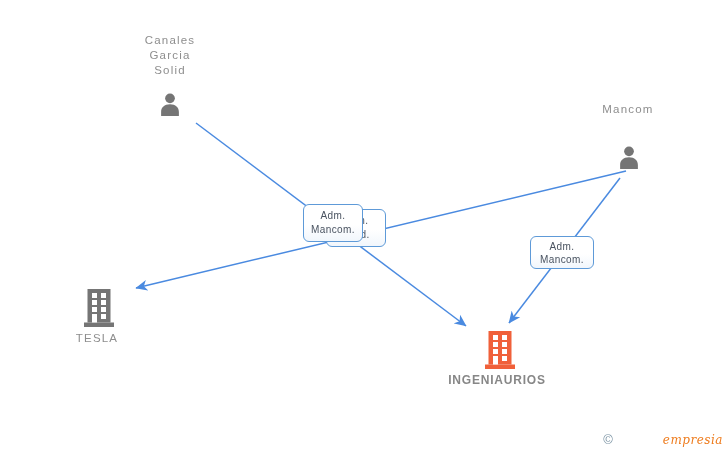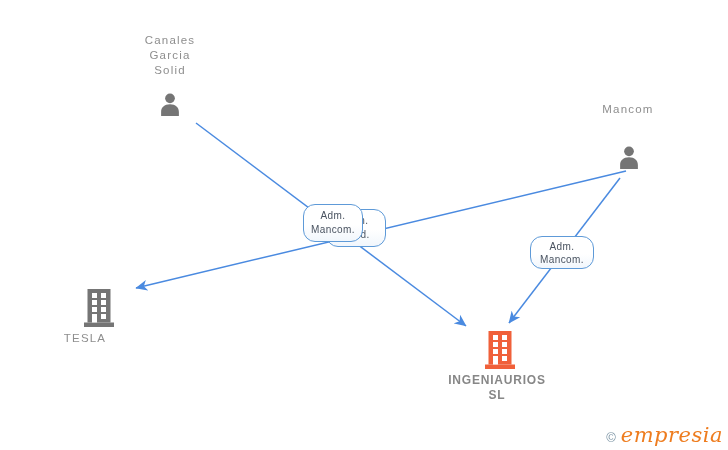--- a/index.html
+++ b/index.html
@@ -10,37 +10,37 @@
   #edges{position:absolute;left:0;top:0;z-index:1;}
   .node{position:absolute;z-index:2;cursor:pointer;}
   .node-label{
     position:absolute;z-index:2;text-align:center;
     color:#8e8e8e;font-size:11.5px;line-height:15px;letter-spacing:1.2px;
   }
   .node-label.bold{font-weight:bold;color:#878787;font-size:12px;letter-spacing:0.8px;text-align:center;}
   .node-label span{display:block;}
   .edge-box{
     position:absolute;box-sizing:border-box;text-align:center;
-    border:1.5px solid #5e9ad8;border-radius:12px;
+    border:1.5px solid #5e9ad8;border-radius:6px;
     background:linear-gradient(180deg,#ffffff 55%,#f1f6fc);
     color:#4a5360;font-size:10px;line-height:14px;letter-spacing:0.4px;
     padding-top:4px;
   }
   .edge-box span{display:block;}
   #box-back{left:326px;top:209px;width:60px;height:38px;z-index:2;}
   #box-front{left:303px;top:204px;width:60px;height:38px;z-index:3;}
   #box-right{left:530px;top:236px;width:64px;height:33px;z-index:2;padding-top:3px;line-height:13px;}
   #watermark{
     position:absolute;right:5px;bottom:3px;z-index:2;
     display:flex;align-items:baseline;gap:5px;
   }
   #watermark .copy{color:#7d95a5;font-size:13px;}
   #watermark .brand{
     color:#ee7c1e;font-family:"DejaVu Serif",serif;font-style:italic;
-    font-size:21px;letter-spacing:0.5px;cursor:pointer;
+    font-size:12px;letter-spacing:0.5px;cursor:pointer;margin-left:45px;
   }
 </style>
 </head>
 <body>
 
 <div id="stage">
 
   <svg id="edges" width="728" height="450" viewBox="0 0 728 450">
     <defs>
       <marker id="arrow" viewBox="0 0 10 10" refX="9.5" refY="5" markerWidth="8" markerHeight="8" orient="auto-start-reverse">
@@ -94,41 +94,40 @@
       <rect x="8" y="5" width="5" height="5" fill="#ffffff"></rect>
         <rect x="17" y="5" width="5" height="5" fill="#ffffff"></rect>
       <rect x="8" y="12" width="5" height="5" fill="#ffffff"></rect>
         <rect x="17" y="12" width="5" height="5" fill="#ffffff"></rect>
       <rect x="8" y="19" width="5" height="5" fill="#ffffff"></rect>
         <rect x="17" y="19" width="5" height="5" fill="#ffffff"></rect>
       <rect x="8" y="26" width="5" height="8.5" fill="#ffffff"></rect>
         <rect x="17" y="26" width="5" height="5" fill="#ffffff"></rect>
     </svg>
   </div>
-  <div class="node-label" style="left:5px;top:331px;width:160px;text-align:center;">
+  <div class="node-label" style="left:17px;top:331px;width:160px;text-align:center;">
     <span>TESLA</span>
   </div>
 
   <div class="node" style="left:485px;top:330px;">
     <svg width="30" height="40" viewBox="0 0 30 40">
       <rect x="3.5" y="1" width="23" height="33.5" fill="#f0603a"></rect>
       <rect x="0" y="34.5" width="30" height="4.5" fill="#f0603a"></rect>
       <rect x="8" y="5" width="5" height="5" fill="#ffffff"></rect>
         <rect x="17" y="5" width="5" height="5" fill="#ffffff"></rect>
       <rect x="8" y="12" width="5" height="5" fill="#ffffff"></rect>
         <rect x="17" y="12" width="5" height="5" fill="#ffffff"></rect>
       <rect x="8" y="19" width="5" height="5" fill="#ffffff"></rect>
         <rect x="17" y="19" width="5" height="5" fill="#ffffff"></rect>
       <rect x="8" y="26" width="5" height="8.5" fill="#ffffff"></rect>
         <rect x="17" y="26" width="5" height="5" fill="#ffffff"></rect>
     </svg>
   </div>
   <div class="node-label bold" style="left:417px;top:373px;width:160px;">
     <span>INGENIAURIOS</span>
-    <span>SL</span>
   </div>
 
   <div id="watermark">
     <span class="copy">©</span>
     <span class="brand">empresia</span>
   </div>
 
 </div>
 
 </body></html>

